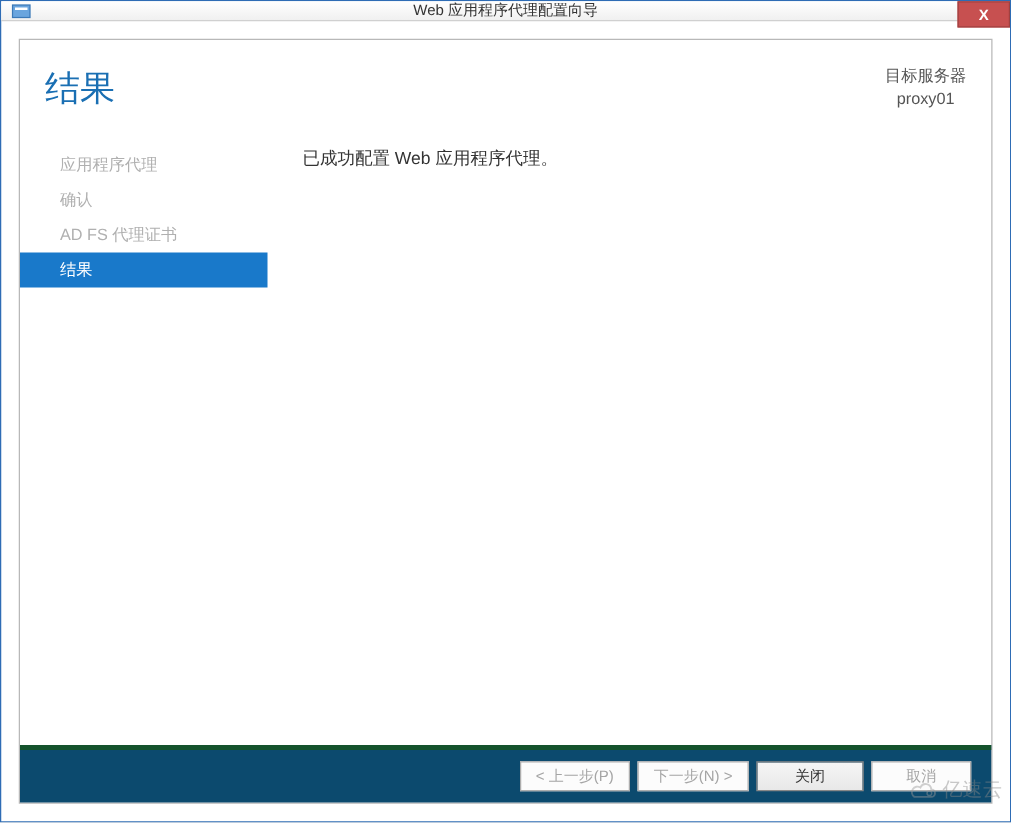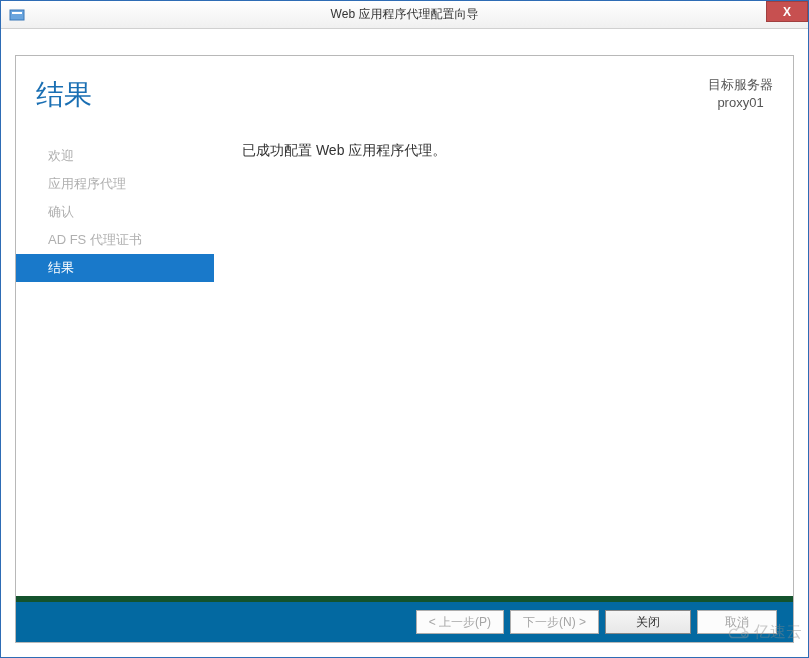--- a/index.html
+++ b/index.html
@@ -17,21 +17,21 @@
     .window {
       width: 809px;
       height: 658px;
       background: #ffffff;
       border: 1px solid #2e6cb5;
       position: relative;
       display: flex;
       flex-direction: column;
     }
     .titlebar {
-      height: 28px;
+      height: 16px;
       background: linear-gradient(to bottom, #ffffff, #f0f0f0);
       border-bottom: 1px solid #d0d0d0;
       display: flex;
       align-items: center;
       position: relative;
     }
     .titlebar-icon {
       width: 20px;
       height: 20px;
       margin-left: 6px;
@@ -68,21 +68,20 @@
       display: flex;
       flex-direction: column;
       position: relative;
     }
     .inner-panel {
       flex: 1;
       border: 1px solid #b8b8b8;
       background: #ffffff;
       display: flex;
       flex-direction: column;
-      margin-top: 12px;
     }
     .header-area {
       padding: 20px 20px 10px 20px;
       display: flex;
       justify-content: space-between;
       align-items: flex-start;
     }
     .page-title {
       font-size: 28px;
       font-weight: 300;
@@ -114,27 +113,27 @@
       color: #ffffff;
     }
     .main-content {
       flex: 1;
       padding: 8px 20px 12px 28px;
       font-size: 14px;
       color: #333333;
     }
     .button-bar {
       height: 46px;
-      border-top: 6px solid #14532d;
+      border-top: 4px solid #14532d;
       display: flex;
       align-items: center;
       justify-content: flex-end;
       padding: 0 16px;
       gap: 6px;
-      background: #0369a1;
+      background: #0c4a6e;
     }
     .wizard-button {
       min-width: 80px;
       height: 24px;
       padding: 0 12px;
       font-size: 12px;
       border: 1px solid #adadad;
       background: #ffffff;
       color: #333333;
       cursor: pointer;
@@ -191,23 +190,20 @@
         <div class="page-title">结果</div>
         <div class="target-info">
           <div>目标服务器</div>
           <div>proxy01</div>
         </div>
       </div>
 
       <div class="body-area">
         <div class="sidebar">
           <div class="sidebar-item">
-            <span>欢迎</span>
-          </div>
-          <div class="sidebar-item">
             <span>应用程序代理</span>
           </div>
           <div class="sidebar-item">
             <span>确认</span>
           </div>
           <div class="sidebar-item">
             <span>AD FS 代理证书</span>
           </div>
           <div class="sidebar-item active">
             <span>结果</span>

